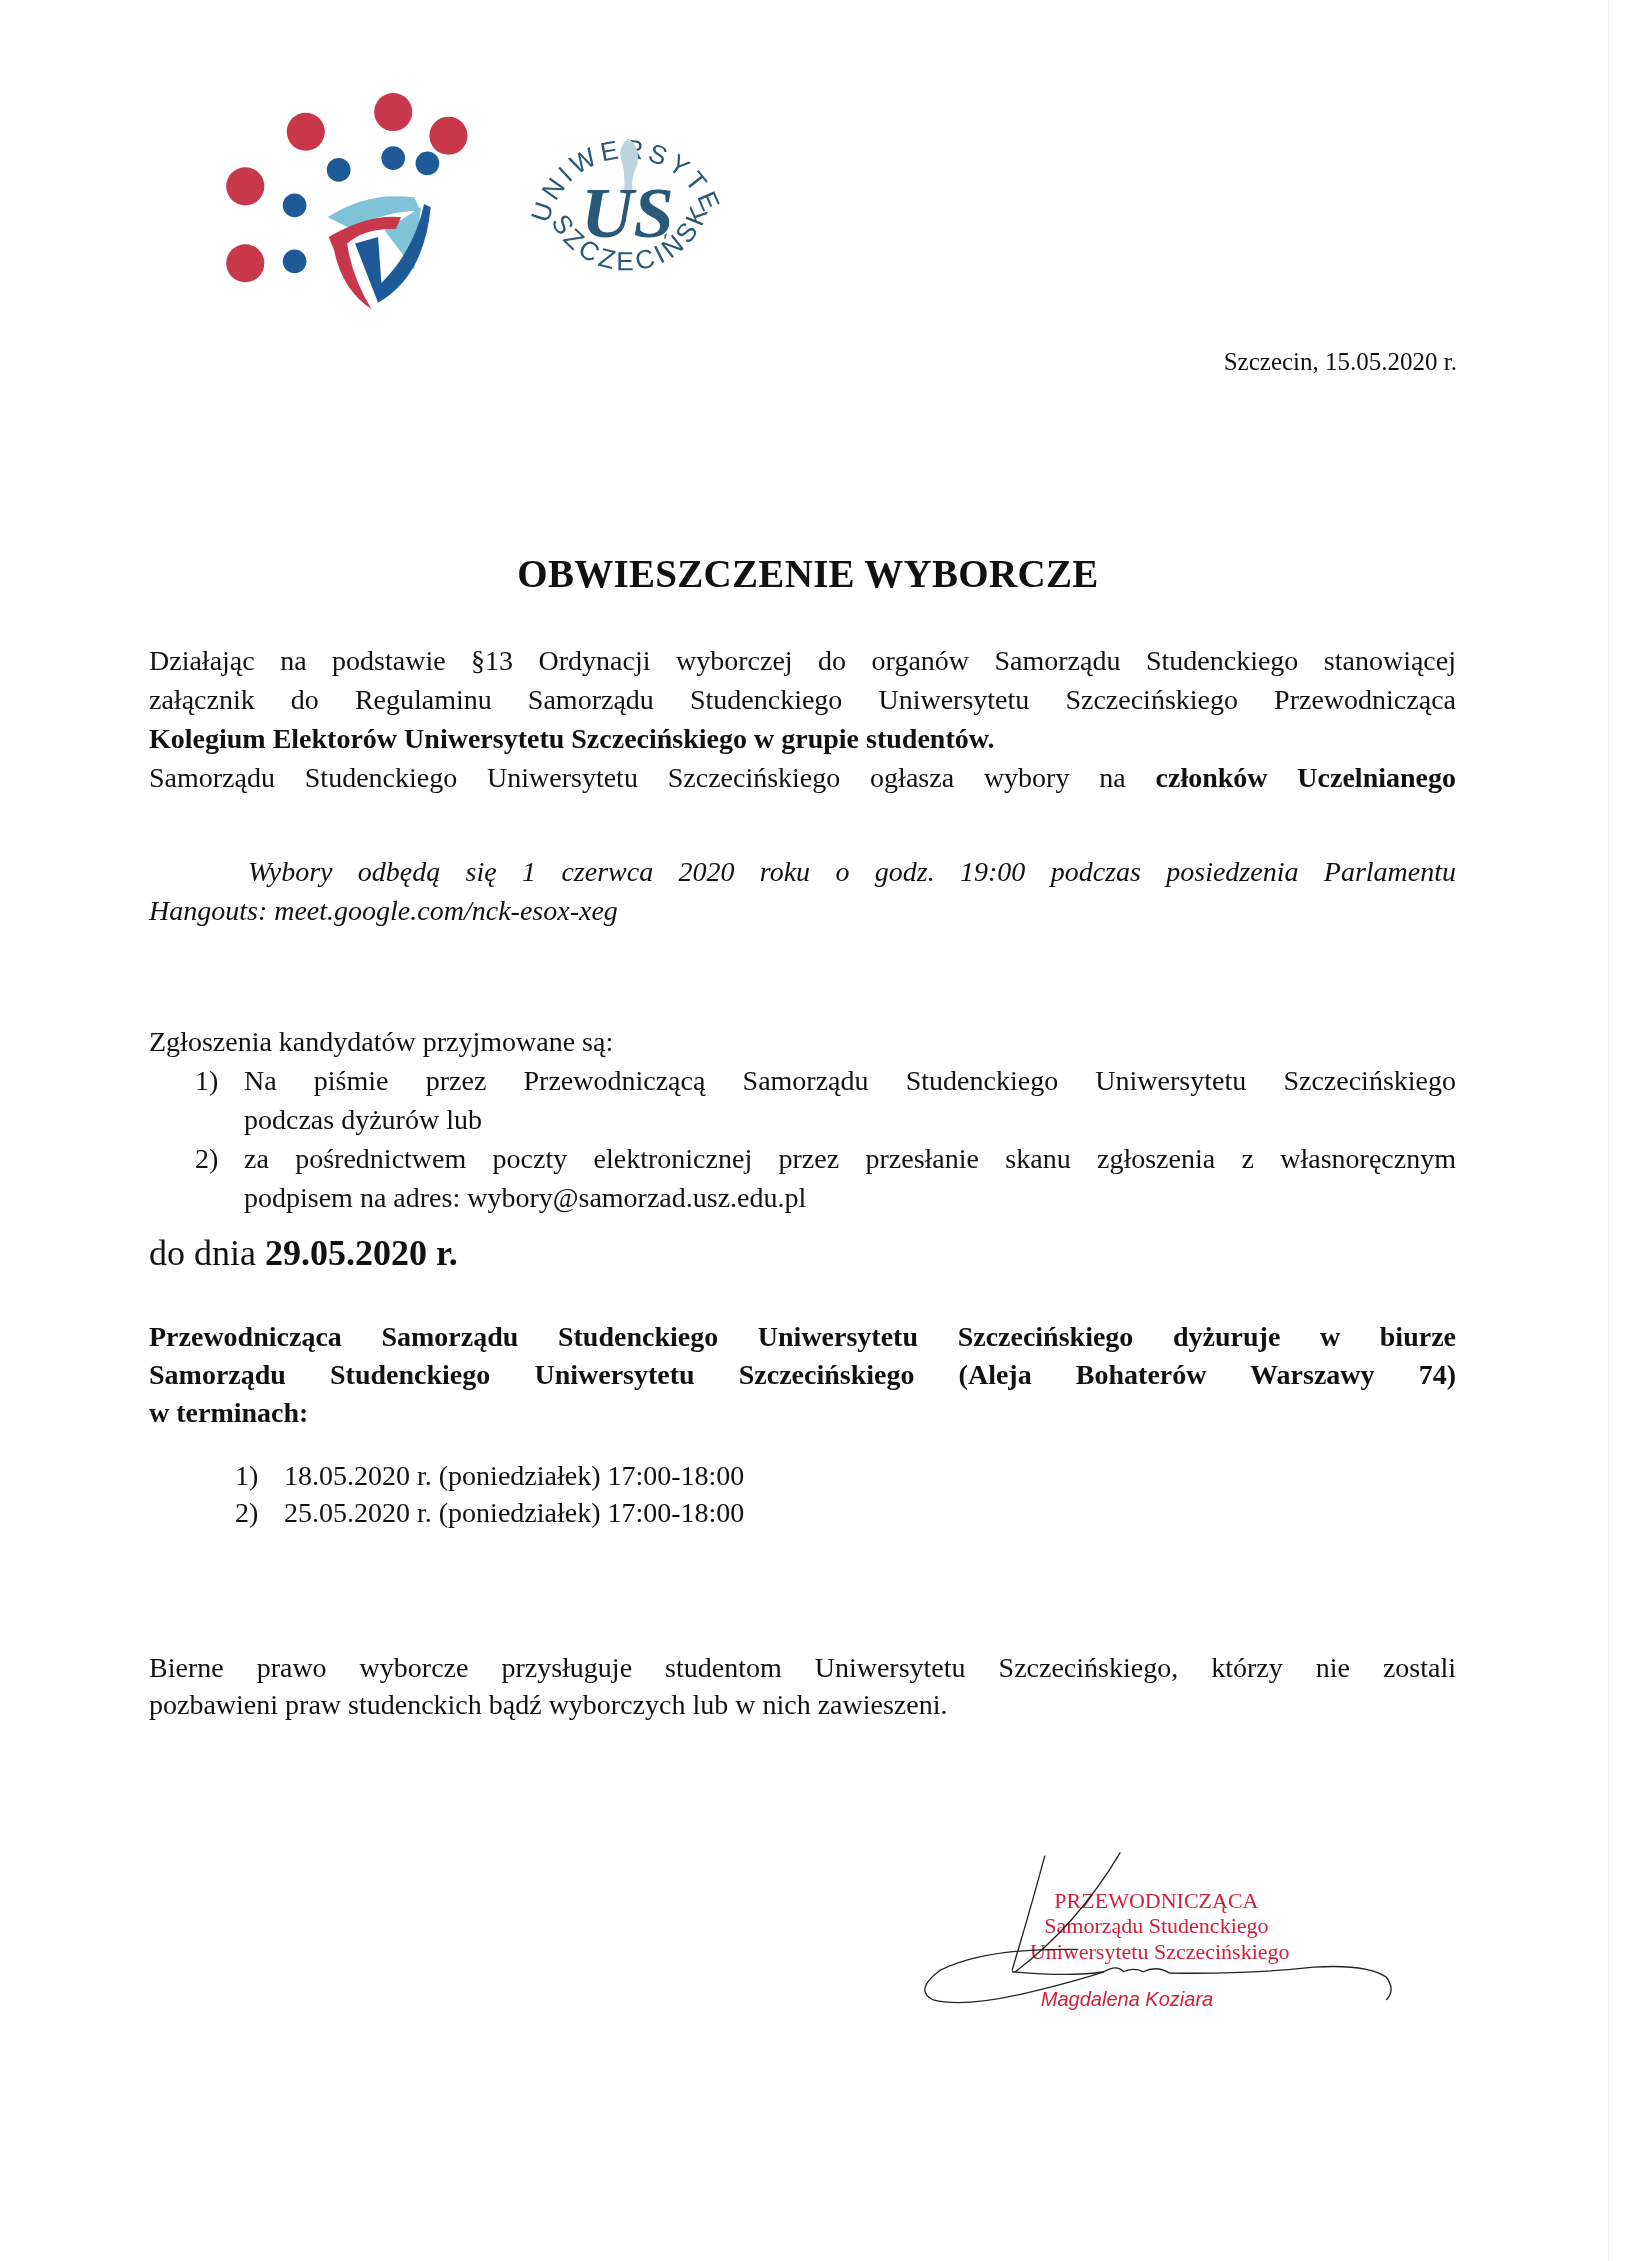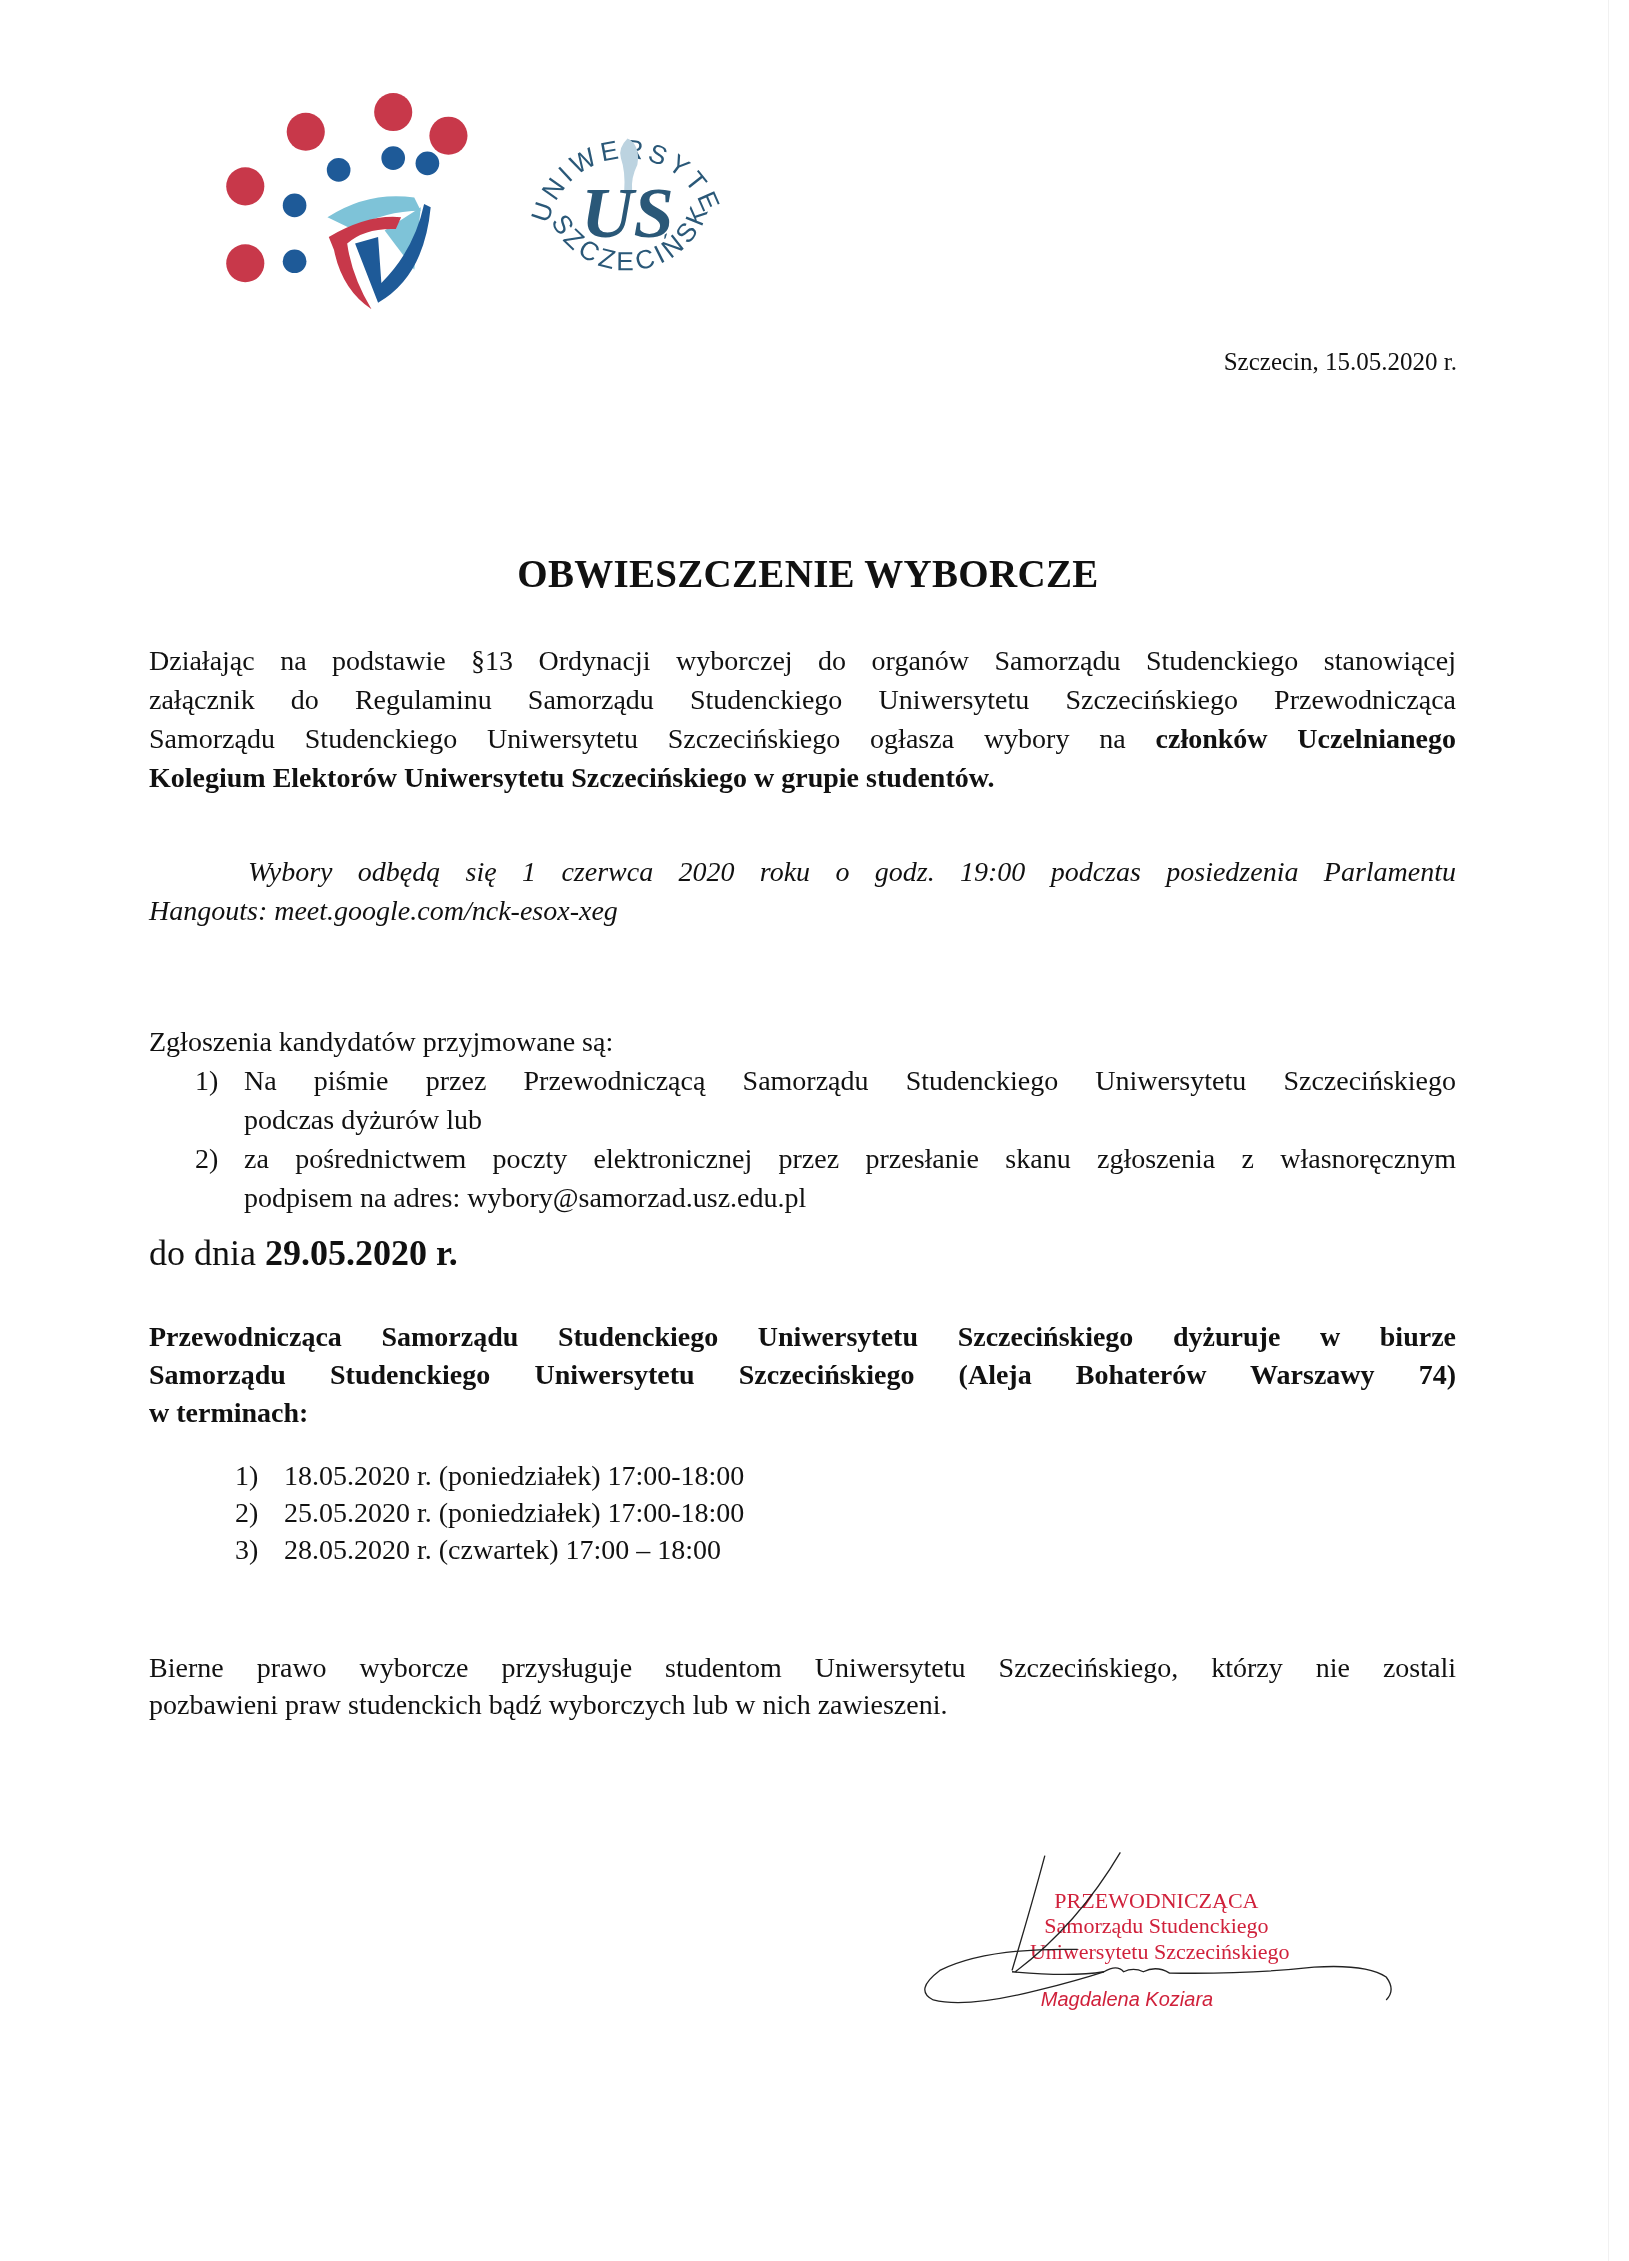--- a/index.html
+++ b/index.html
@@ -95,22 +95,22 @@
     <text x="165" y="210" text-anchor="middle" font-family="Liberation Serif, DejaVu Serif, serif" font-style="italic" font-weight="bold" font-size="110" fill="#2a5878">US</text>
   </svg>
 
   <div class="date-line">Szczecin, 15.05.2020 r.</div>
 
   <div class="title"><span>OBWIESZCZENIE WYBORCZE</span></div>
 
   <div class="block p1">
     <span class="line">Działając na podstawie §13 Ordynacji wyborczej do organów Samorządu Studenckiego stanowiącej</span>
     <span class="line">załącznik do Regulaminu Samorządu Studenckiego Uniwersytetu Szczecińskiego Przewodnicząca</span>
+    <span class="line last"><b>Kolegium Elektorów Uniwersytetu Szczecińskiego w grupie studentów.</b></span>
     <span class="line"><span>Samorządu Studenckiego Uniwersytetu Szczecińskiego ogłasza wybory na </span><b>członków Uczelnianego</b></span>
-    <span class="line last"><b>Kolegium Elektorów Uniwersytetu Szczecińskiego w grupie studentów.</b></span>
   </div>
 
   <div class="block p2">
     <span class="line indent">Wybory odbędą się 1 czerwca 2020 roku o godz. 19:00 podczas posiedzenia Parlamentu</span>
     <span class="line last">Hangouts: meet.google.com/nck-esox-xeg</span>
   </div>
 
   <div class="block p3">
     <span class="intro">Zgłoszenia kandydatów przyjmowane są:</span>
     <ol class="list">
@@ -133,21 +133,20 @@
 
   <div class="block p4">
     <span class="line">Przewodnicząca Samorządu Studenckiego Uniwersytetu Szczecińskiego dyżuruje w  biurze</span>
     <span class="line">Samorządu Studenckiego Uniwersytetu Szczecińskiego (Aleja Bohaterów Warszawy 74)</span>
     <span class="line last">w terminach:</span>
   </div>
 
   <div class="schedule">
     <span class="row"><span class="num">1)</span><span>18.05.2020 r. (poniedziałek) 17:00-18:00</span></span>
     <span class="row"><span class="num">2)</span><span>25.05.2020 r. (poniedziałek) 17:00-18:00</span></span>
-    <span class="row"><span class="num">3)</span><span>28.05.2020 r. (czwartek) 17:00 – 18:00</span></span>
   </div>
 
   <div class="block p5">
     <span class="line">Bierne prawo wyborcze przysługuje studentom Uniwersytetu Szczecińskiego, którzy nie zostali</span>
     <span class="line last">pozbawieni praw studenckich bądź wyborczych lub w nich zawieszeni.</span>
   </div>
 
   <div class="stamp">
     <div class="stamp-text s1">PRZEWODNICZĄCA</div>
     <div class="stamp-text s2">Samorządu Studenckiego</div>

